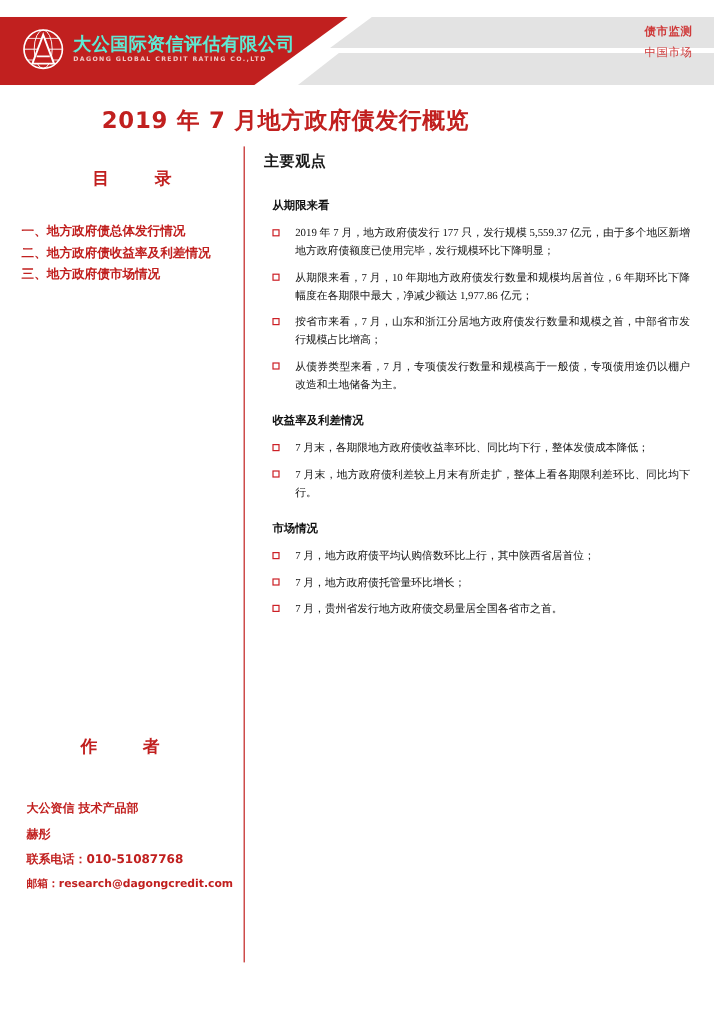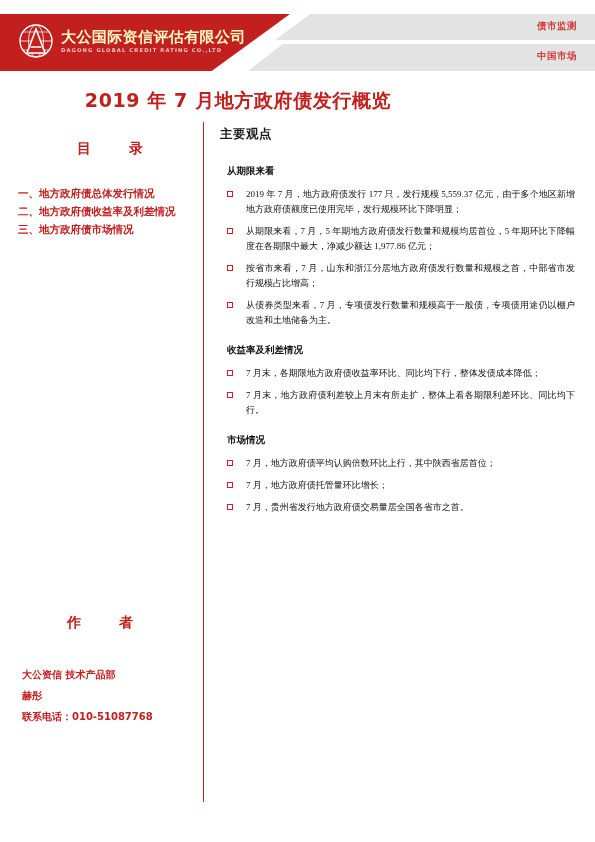--- a/index.html
+++ b/index.html
@@ -44,35 +44,35 @@
   }
   .header-tag {
     position: absolute;
     color: #cf3b3b;
     font-family: "DejaVu Sans", "Liberation Sans", sans-serif;
     font-size: 9.5px;
     letter-spacing: 0.5px;
     white-space: nowrap;
   }
   .tag-1 { right: 18px; top: 6px; font-weight: bold; }
-  .tag-2 { right: 18px; top: 36px; font-weight: bold; }
+  .tag-2 { right: 18px; top: 24px; }
 
   .logo-wrap {
     position: absolute;
     left: 18px; top: 9px;
     display: flex;
     align-items: center;
     gap: 7px;
   }
   .logo-mark {
     width: 36px; height: 36px;
     position: relative;
   }
   .logo-text-cn {
-    color: #fef9c3;
+    color: #5eead4;
     font-family: "DejaVu Sans", "Liberation Sans", sans-serif;
     font-size: 15px;
     font-weight: bold;
     letter-spacing: 0.4px;
     line-height: 17px;
     white-space: nowrap;
   }
   .logo-text-en {
     color: #f0c4c2;
     font-family: "DejaVu Sans", "Liberation Sans", sans-serif;
@@ -254,31 +254,32 @@
     <li>三、地方政府债市场情况</li>
   </ul>
 </div>
 
 <div class="author-block">
   <div class="author-heading">作　者</div>
   <div class="author-lines">
     <div>大公资信  技术产品部</div>
     <div>赫彤</div>
     <div>联系电话：010-51087768</div>
+    <div class="email">邮箱：research@dagongcredit.com</div>
   </div>
 </div>
 
 <div class="right-col">
   <div class="main-heading">主要观点</div>
 
   <div class="section">
     <div class="section-title">从期限来看</div>
     <ul class="bullets">
       <li><span class="sq"></span><span>2019 年 7 月，地方政府债发行 177 只，发行规模 5,559.37 亿元，由于多个地区新增地方政府债额度已使用完毕，发行规模环比下降明显；</span></li>
-      <li><span class="sq"></span><span>从期限来看，7 月，5 年期地方政府债发行数量和规模均居首位，5 年期环比下降幅度在各期限中最大，净减少额达 1,977.86 亿元；</span></li>
+      <li><span class="sq"></span><span>从期限来看，7 月，10 年期地方政府债发行数量和规模均居首位，6 年期环比下降幅度在各期限中最大，净减少额达 1,977.86 亿元；</span></li>
       <li><span class="sq"></span><span>按省市来看，7 月，山东和浙江分居地方政府债发行数量和规模之首，中部省市发行规模占比增高；</span></li>
       <li><span class="sq"></span><span>从债券类型来看，7 月，专项债发行数量和规模高于一般债，专项债用途仍以棚户改造和土地储备为主。</span></li>
     </ul>
   </div>
 
   <div class="section">
     <div class="section-title">收益率及利差情况</div>
     <ul class="bullets">
       <li><span class="sq"></span><span>7 月末，各期限地方政府债收益率环比、同比均下行，整体发债成本降低；</span></li>
       <li><span class="sq"></span><span>7 月末，地方政府债利差较上月末有所走扩，整体上看各期限利差环比、同比均下行。</span></li>

